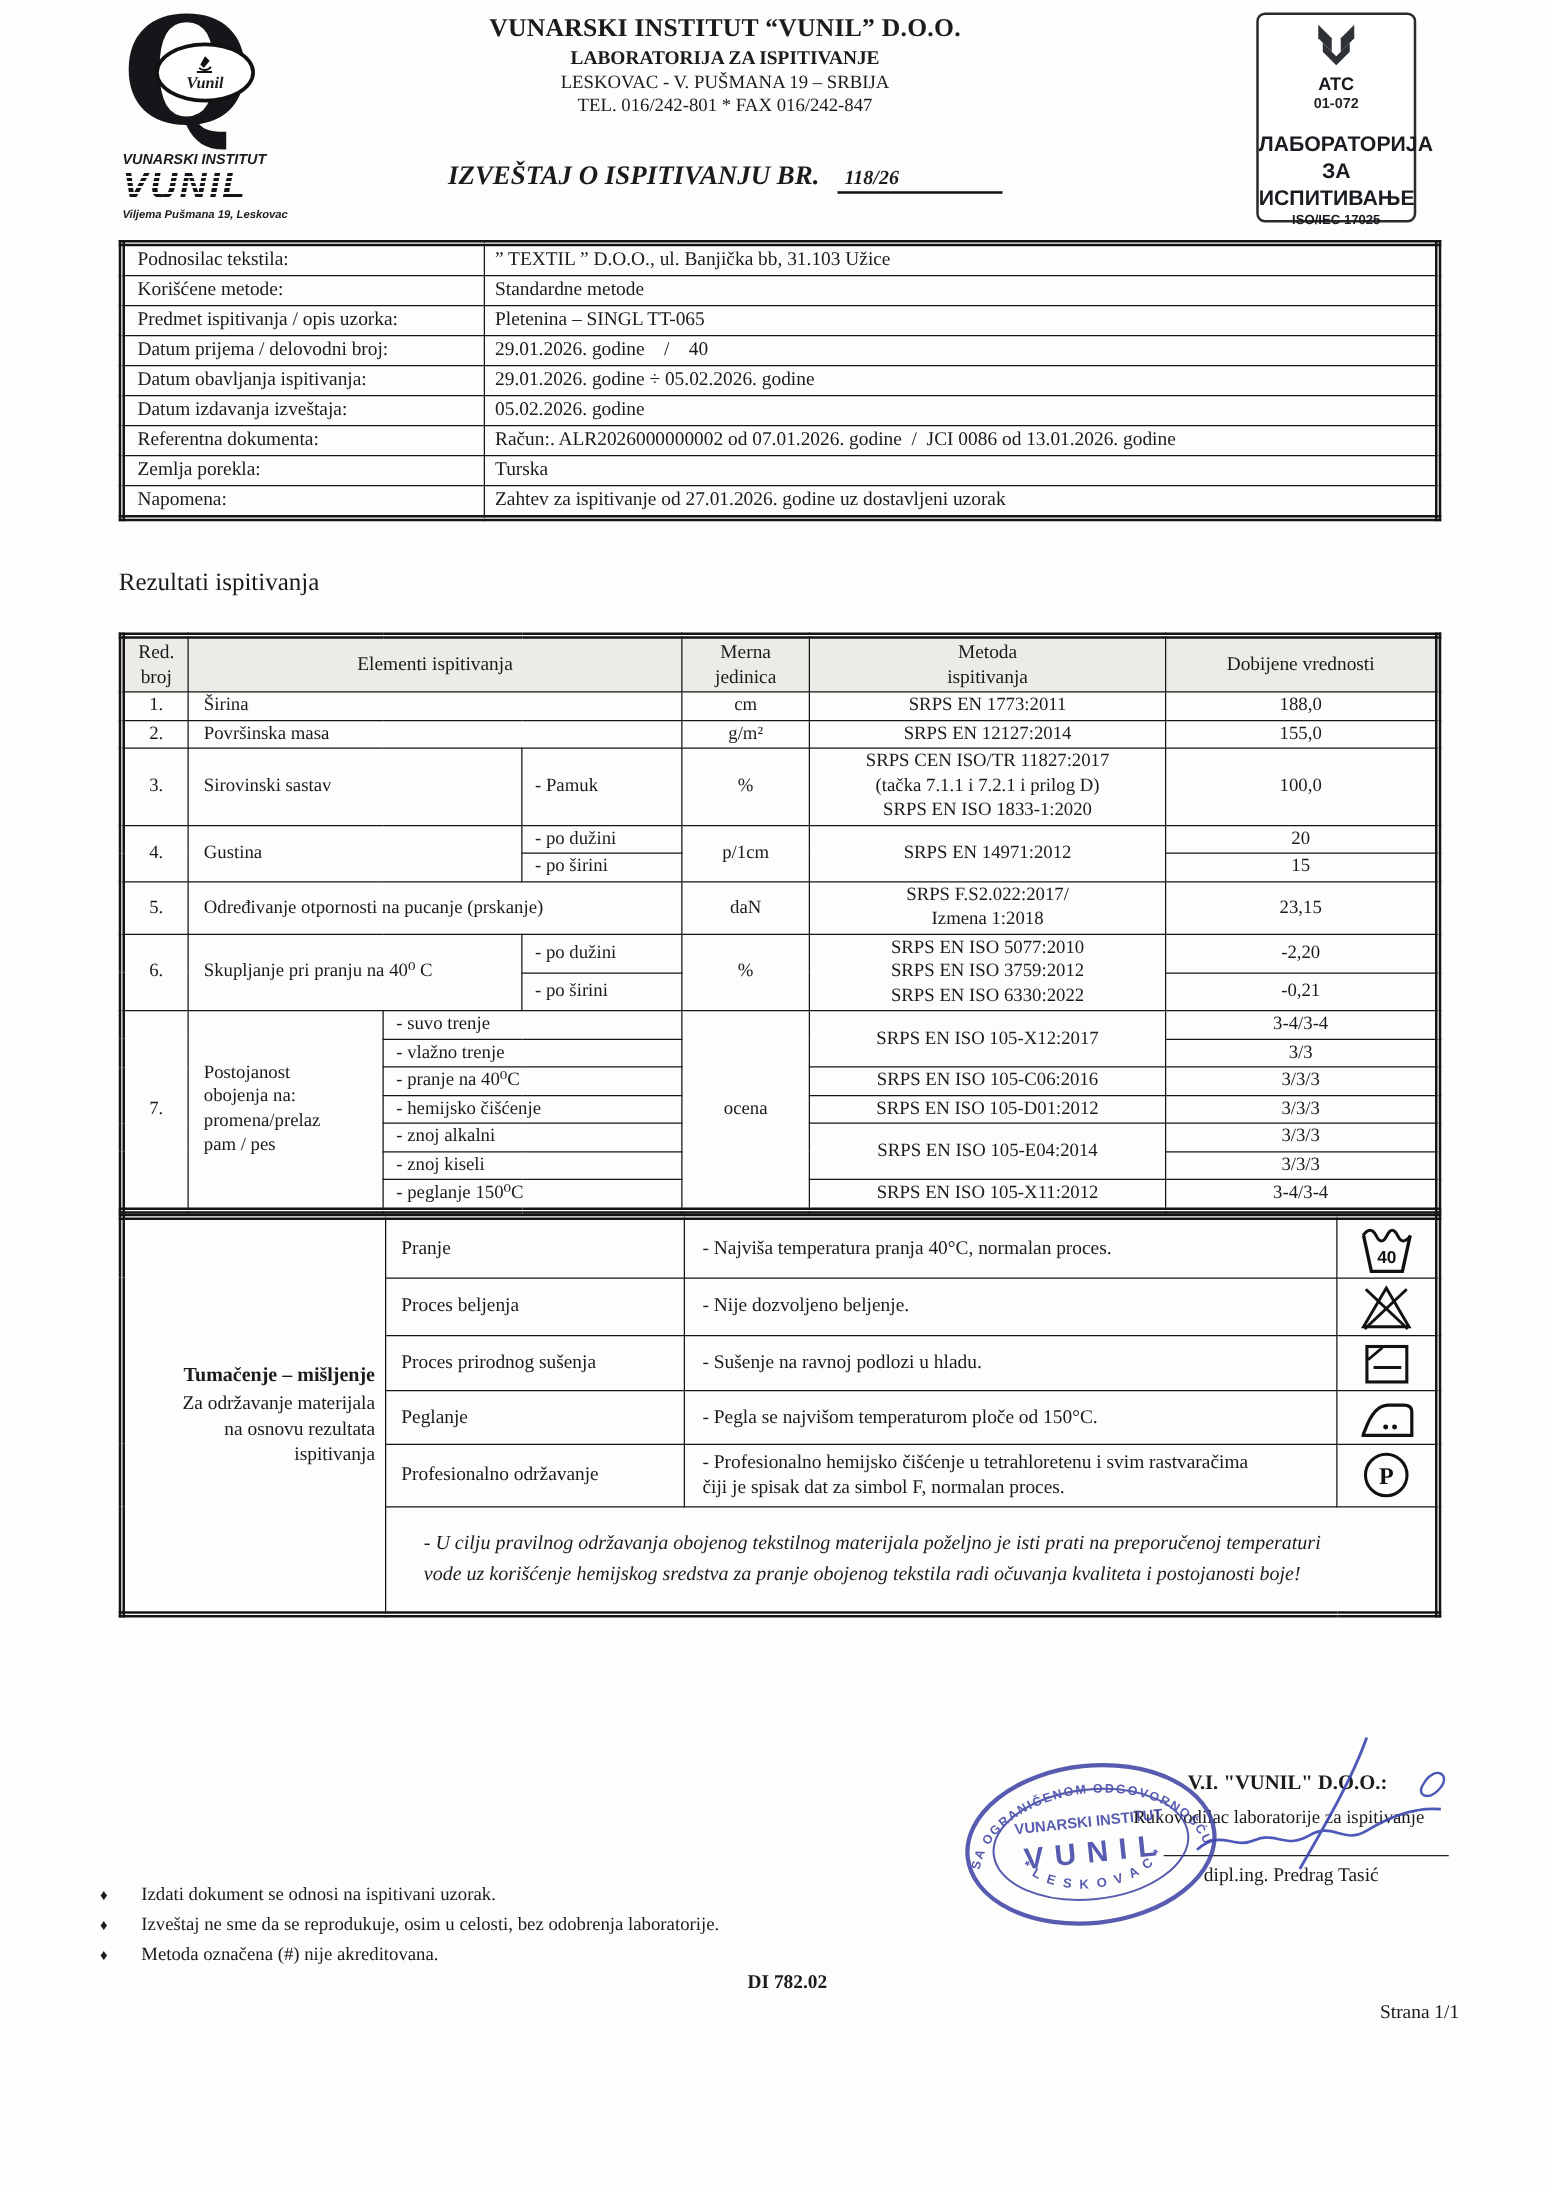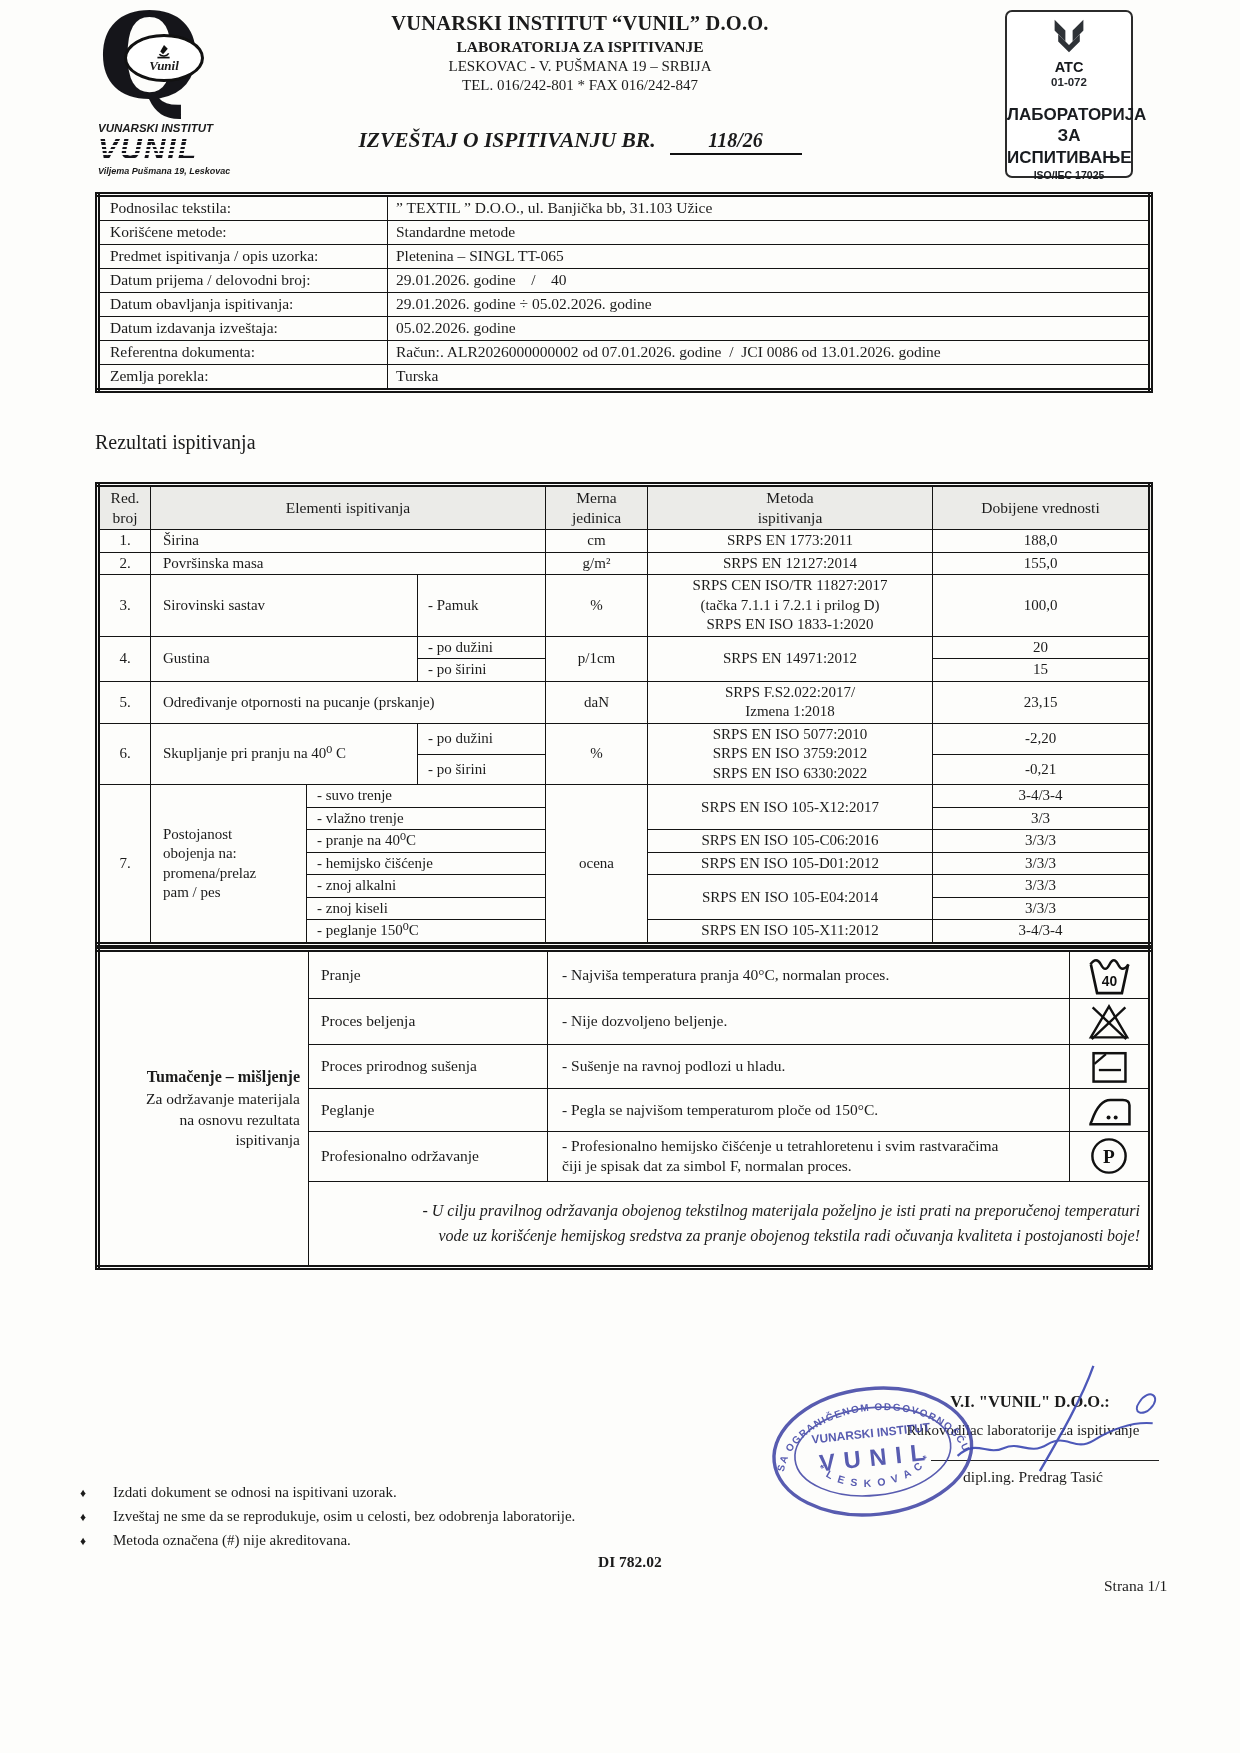--- a/index.html
+++ b/index.html
@@ -23,22 +23,22 @@
                    -webkit-background-clip:text;-webkit-text-fill-color:transparent;}
   }
   .logo-l3{font-family:"Liberation Sans",sans-serif;font-weight:bold;font-style:italic;font-size:9px;margin-top:2px;}
 
   .hdr-center{position:absolute;left:300px;top:12px;width:560px;text-align:center;}
   .org{font-size:20.5px;font-weight:bold;letter-spacing:.2px;}
   .lab{font-size:15.5px;font-weight:bold;margin-top:3px;}
   .addr,.tel{font-size:15px;margin-top:2px;}
   .title-line{position:absolute;left:300px;top:128px;width:560px;text-align:center;
               font-size:21.5px;font-weight:bold;font-style:italic;}
-  .report-no{display:inline-block;min-width:120px;border-bottom:2.2px solid #111;text-align:center;
-             margin-left:14px;padding:0 6px 1px 6px;font-size:20px;}
+  .report-no{display:inline-block;min-width:120px;border-bottom:2.2px solid #111;text-align:left;
+             margin-left:14px;padding:0 6px 1px 6px;font-size:16px;}
 
   .atc-box{position:absolute;left:1005px;top:10px;width:128px;height:168px;border:2px solid #2b2b2b;
            border-radius:7px;background:#fff;text-align:center;font-family:"Liberation Sans",sans-serif;
            padding-top:6px;box-sizing:border-box;}
   .atc-name{font-size:14.5px;font-weight:bold;margin-top:1px;color:#15181c;}
   .atc-code{font-size:11.5px;font-weight:bold;margin-top:1px;color:#23262b;}
   .atc-l12{font-size:17px;font-weight:bold;margin-top:2px;color:#191c20;line-height:1.25;white-space:pre-line;}
   .atc-l3{font-size:10.5px;font-weight:bold;margin-top:1px;color:#191c20;}
   .atc-rule{height:14px;}
 
@@ -60,21 +60,21 @@
   .ml{white-space:pre-line;}
 
   .care{font-size:15.5px;}
   .care td{padding:2px 8px;}
   .care .label-cell{text-align:right;vertical-align:middle;}
   .care .label-bold{font-weight:bold;font-size:16px;}
   .care .label-rest{white-space:pre-line;font-size:15.5px;margin-top:2px;}
   .care td.item{text-align:left;padding-left:12px;}
   .care td.desc{text-align:left;padding-left:14px;}
   .care td.sym{text-align:center;padding:2px;}
-  .care td.note{font-style:italic;font-size:16px;line-height:1.6;white-space:pre-line;padding-left:30px;text-align:right;}
+  .care td.note{font-style:italic;font-size:16px;line-height:1.6;white-space:pre-line;padding-left:30px;}
 
   .careicon{vertical-align:middle;}
 
   
   .footer{position:relative;height:495px;width:1240px;}
   .f-company{position:absolute;left:905px;top:122px;width:250px;text-align:center;font-weight:bold;font-size:16.5px;z-index:1;}
   .f-role{position:absolute;left:878px;top:152px;width:290px;text-align:center;font-size:15px;z-index:1;}
   .f-sigline{position:absolute;left:931px;top:190px;width:228px;border-top:1.7px solid #222;z-index:1;}
   .f-name{position:absolute;left:933px;top:198px;width:200px;text-align:center;font-size:15.5px;z-index:1;}
   .stamp{position:absolute;left:768px;top:110px;transform:rotate(-6deg);opacity:.85;z-index:2;}
@@ -165,20 +165,24 @@
           <td class="lbl">Datum izdavanja izveštaja:</td>
           <td class="val">05.02.2026. godine</td>
         </tr>
     <tr>
           <td class="lbl">Referentna dokumenta:</td>
           <td class="val">Račun:. ALR2026000000002 od 07.01.2026. godine  /  JCI 0086 od 13.01.2026. godine</td>
         </tr>
     <tr>
           <td class="lbl">Zemlja porekla:</td>
           <td class="val">Turska</td>
+        </tr>
+    <tr>
+          <td class="lbl">Napomena:</td>
+          <td class="val">Zahtev za ispitivanje od 27.01.2026. godine uz dostavljeni uzorak</td>
         </tr>
   </tbody>
     </table>
 
   <div class="res-heading">Rezultati ispitivanja</div>
 
   <table class="tbl res">
     <colgroup>
       <col style="width:53px">
         <col style="width:156px">

